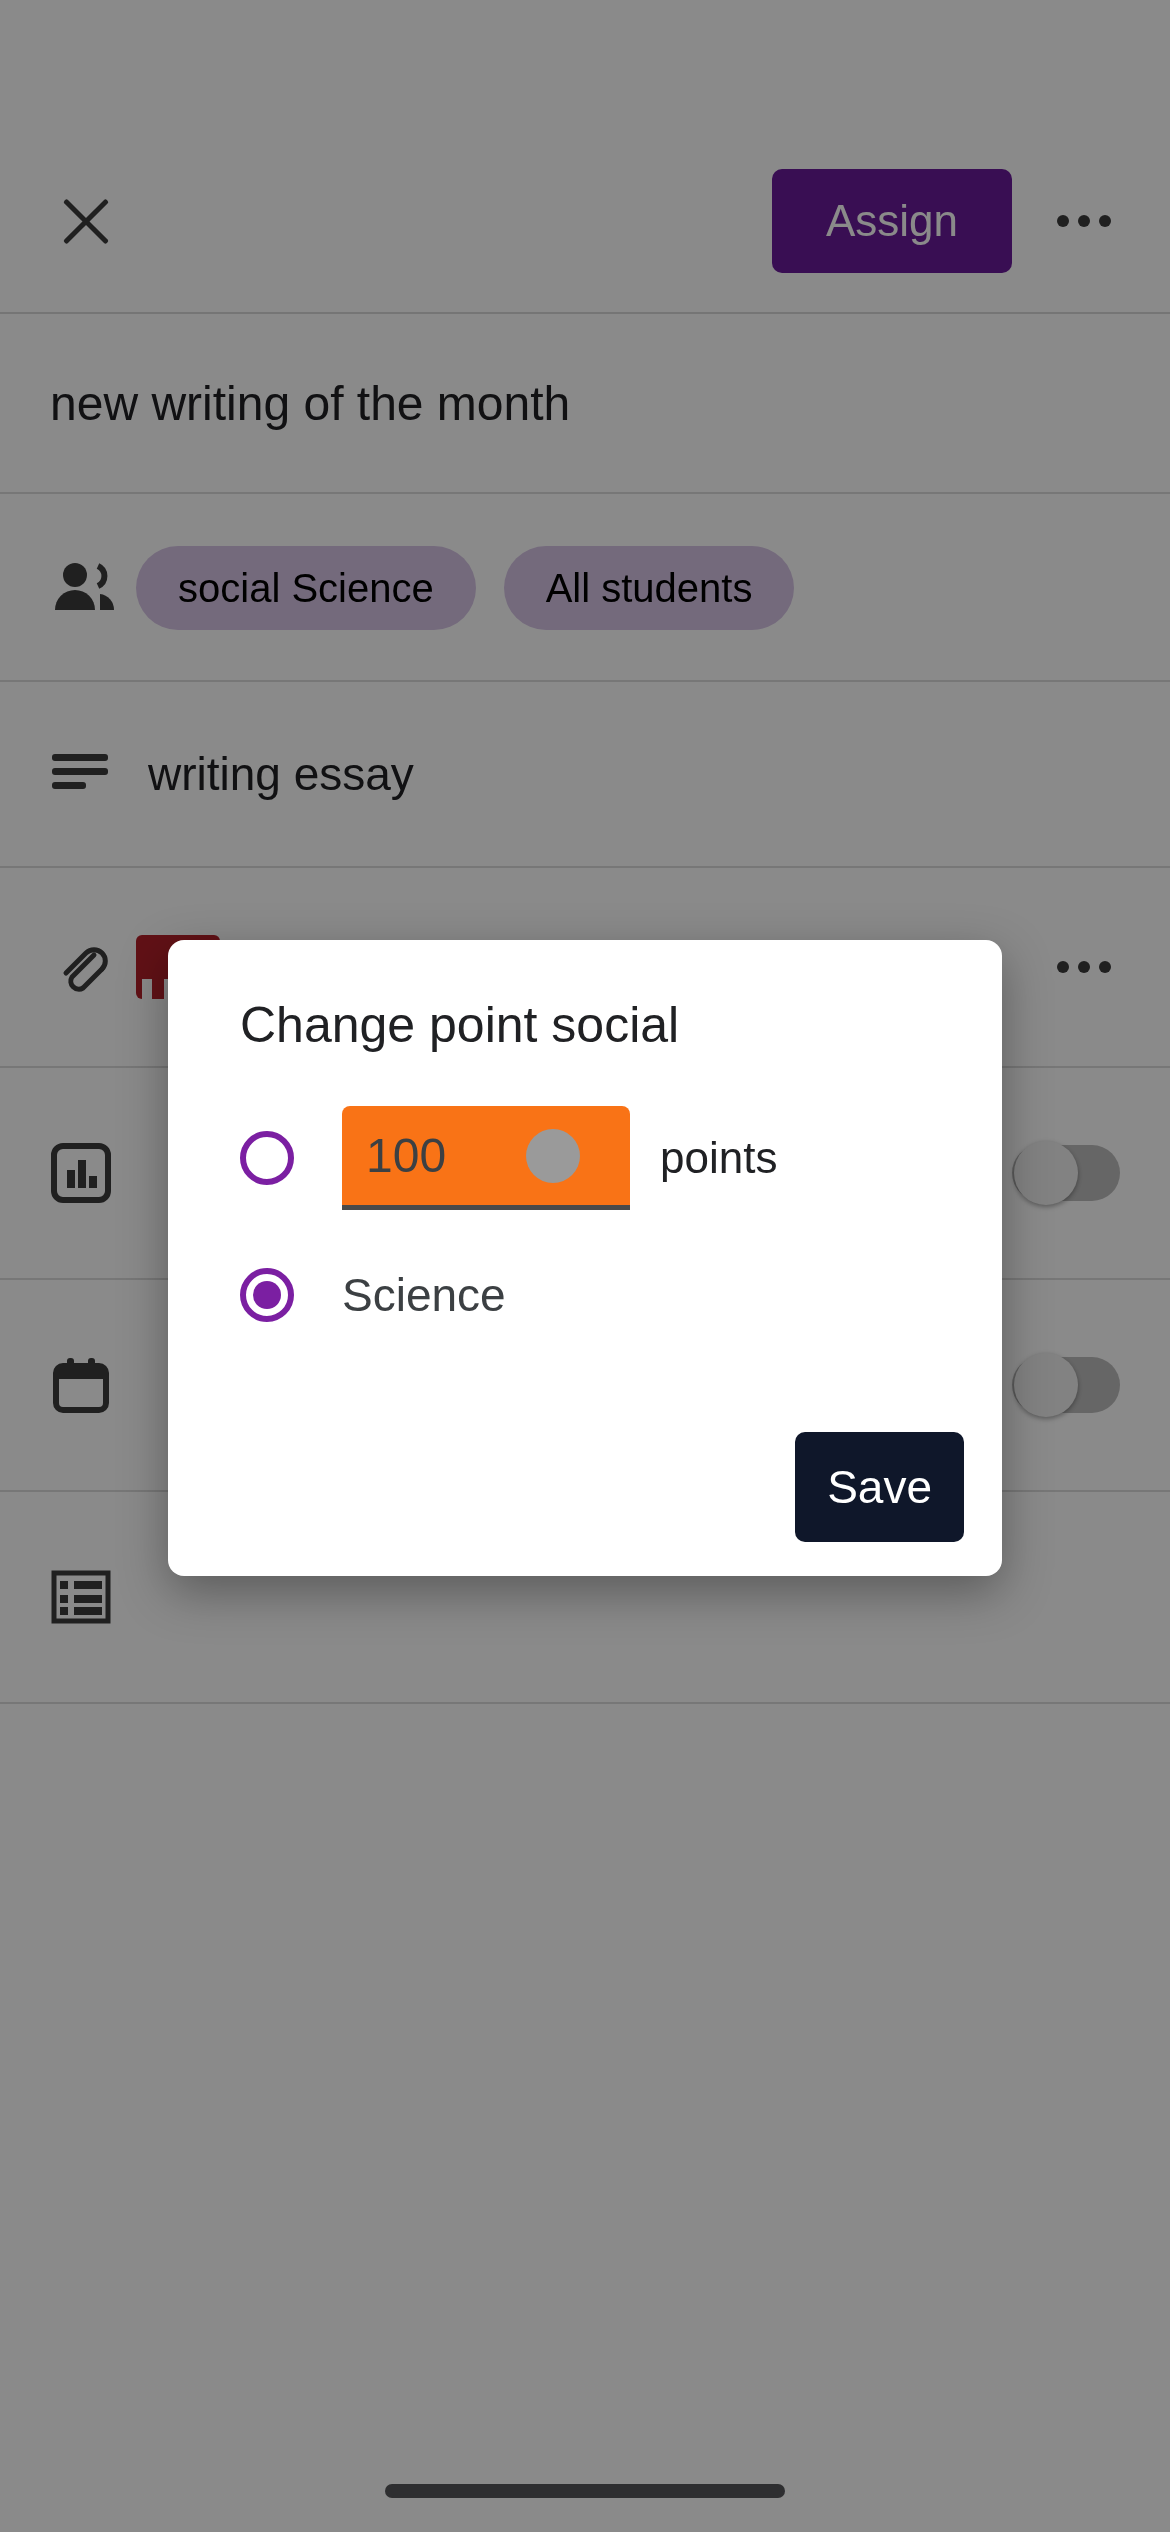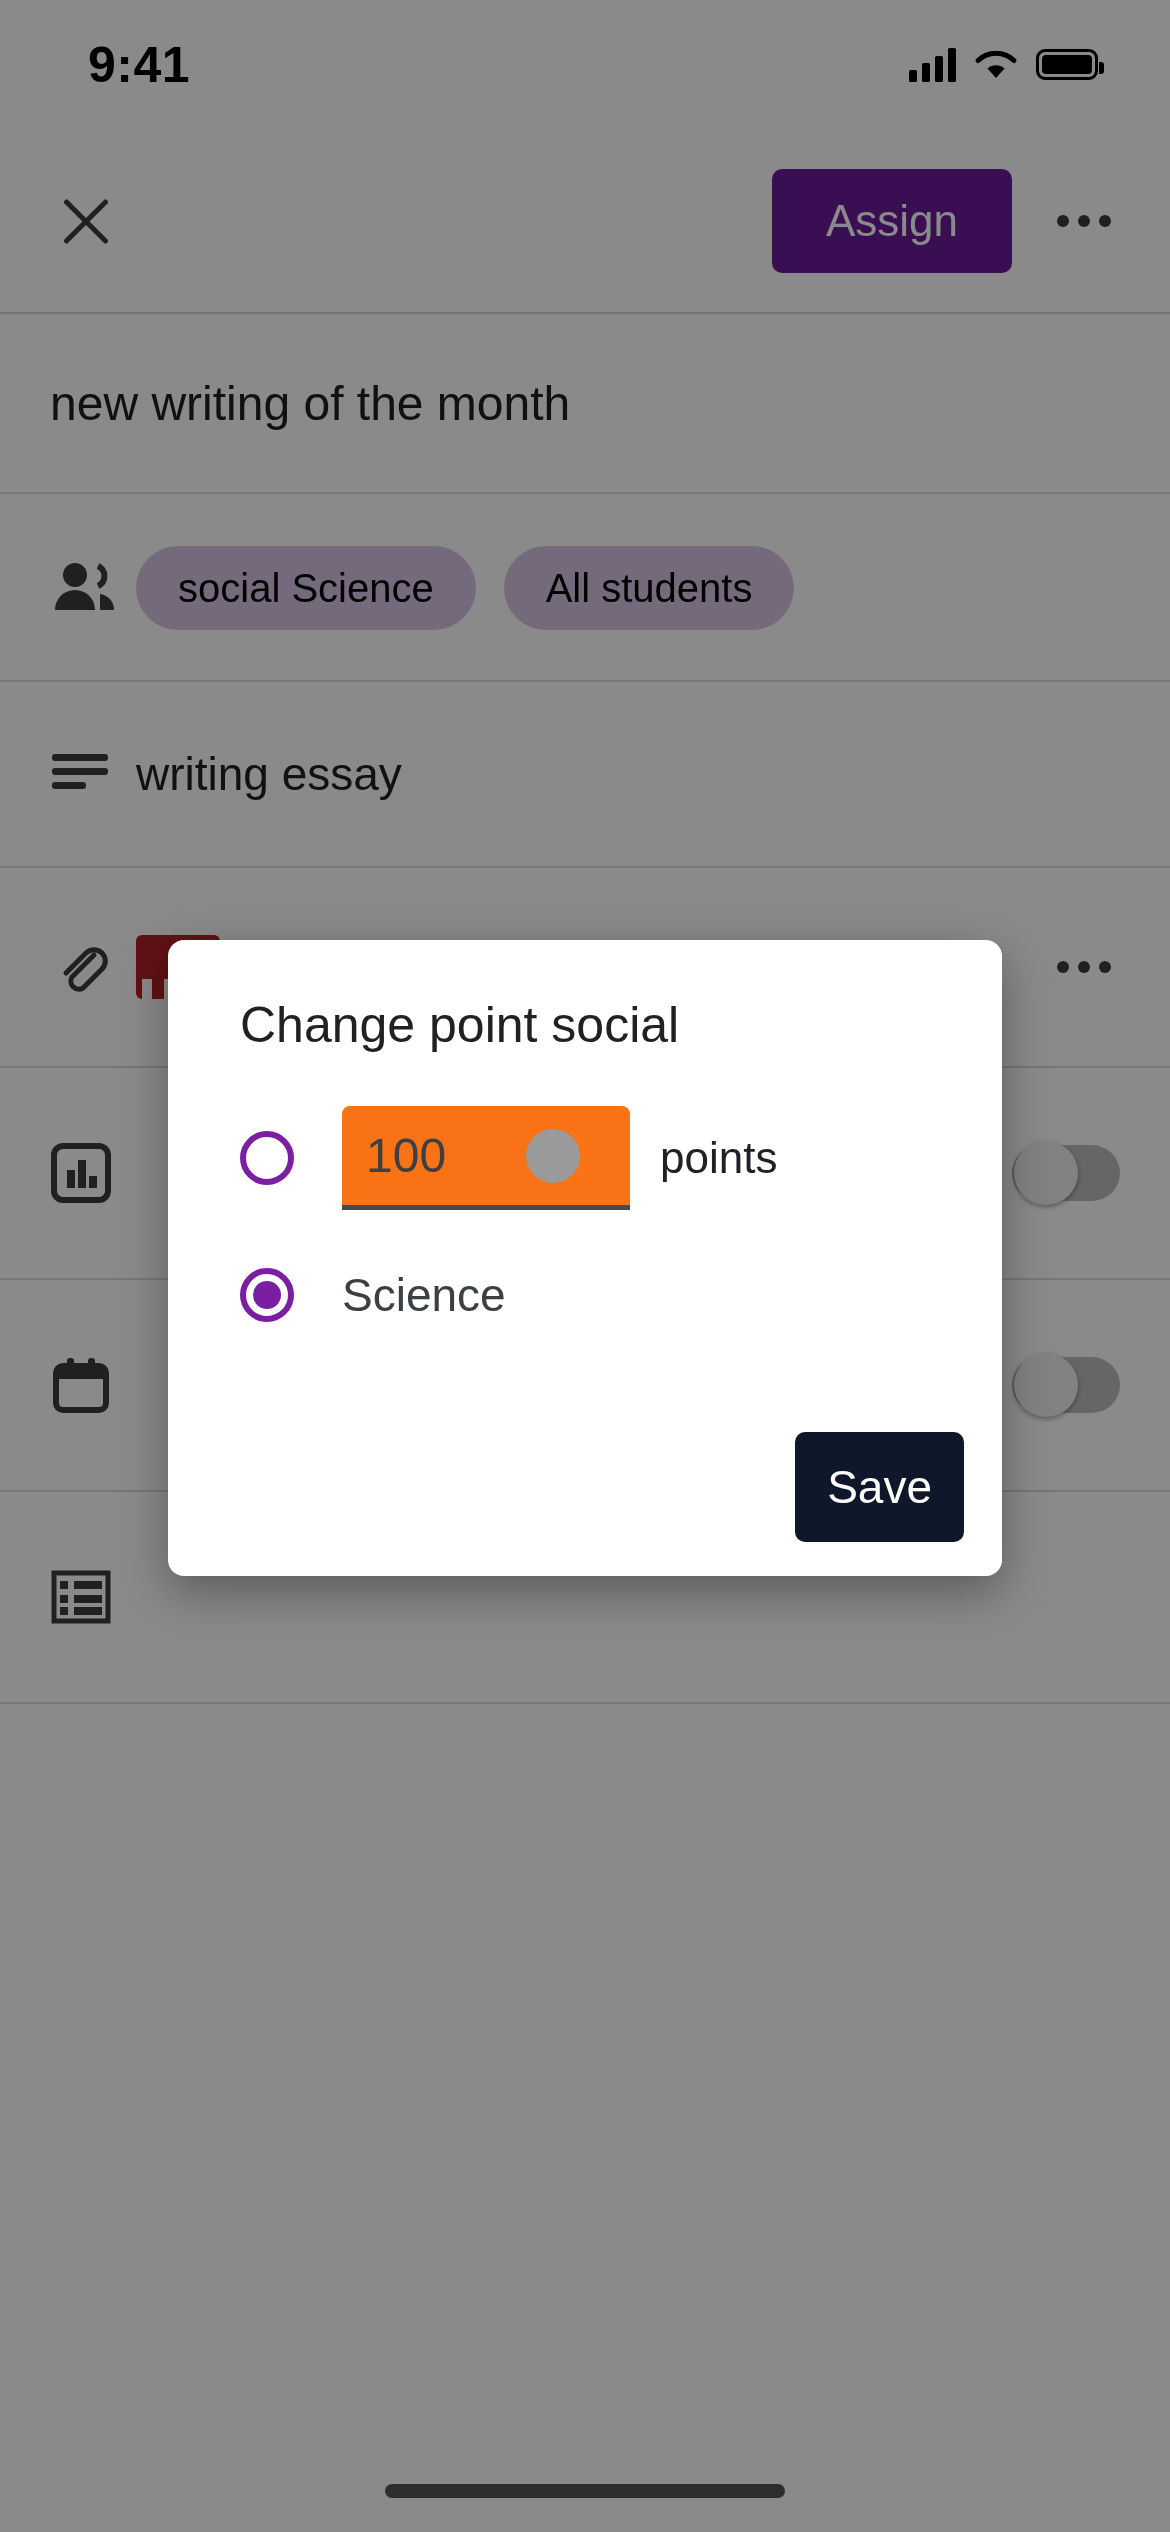--- a/index.html
+++ b/index.html
@@ -101,21 +101,21 @@
   .title-row .t { font-size:48px; color:#202124; }
 
   .chips-row { height:186px; }
   .chip {
     background:#D7C4E6; color:#000000;
     font-size:40px; border-radius:60px;
     padding:0 42px; height:84px; line-height:84px;
     margin-right:28px; white-space:nowrap;
   }
 
-  .desc-row { height:186px; }
+  .desc-row { height:186px;gap:12px; }
   .attach-row { height:200px; }
   .pdf-thumb {
     width:84px; height:64px; background:#B3202A; border-radius:6px;
     margin-right:34px; flex:0 0 auto; position:relative; overflow:hidden;
   }
   .pdf-thumb::after{
     content:""; position:absolute; left:6px; bottom:0;
     width:72px; height:20px;
     background:
       linear-gradient(90deg,#fff 0 10px, transparent 10px 22px,
@@ -215,40 +215,20 @@
     background:#2e2e30;
   }
 </style>
 </head>
 <body>
 
 <div id="screen">
 
   <div id="app">
 
-    <div class="statusbar">
-      <div class="sb-time">9:41</div>
-      <div class="sb-icons">
-        <span class="sig">
-            <i></i>
-            <i></i>
-            <i></i>
-            <i></i>
-          </span>
-        <span class="wifi">
-          <svg width="44" height="34" viewBox="0 0 44 34">
-            <path d="M22 31 L13.5 21.5 A13 13 0 0 1 30.5 21.5 Z" fill="#000"></path>
-            <path d="M4 13.5 A26 26 0 0 1 40 13.5" stroke="#000" stroke-width="5" fill="none" stroke-linecap="round"></path>
-          </svg>
-        </span>
-        <span class="batt">
-            <span></span>
-          </span>
-      </div>
-    </div>
 
     <div class="header">
       <div class="close-x"></div>
       <div class="header-spacer"></div>
       <button class="assign-btn">Assign</button>
       <div class="dots">
           <i></i>
           <i></i>
           <i></i>
         </div>

